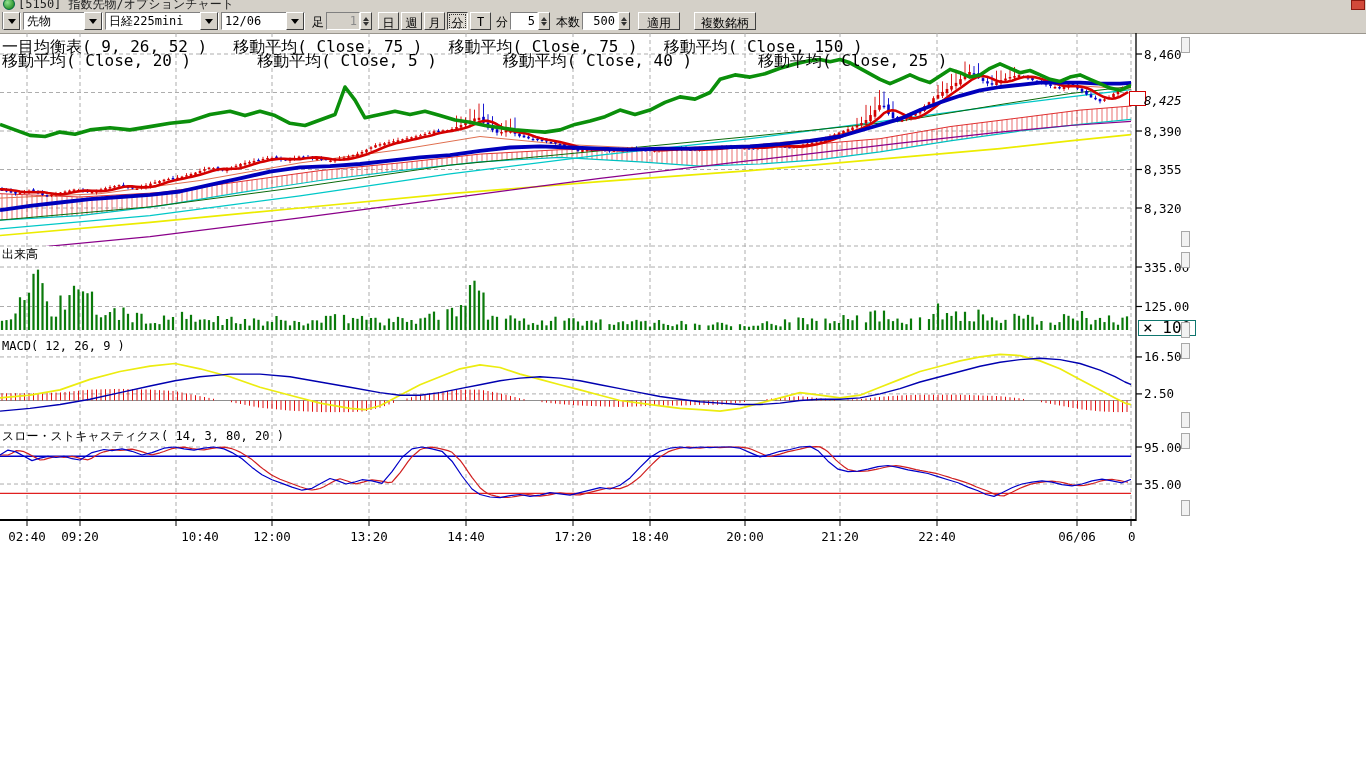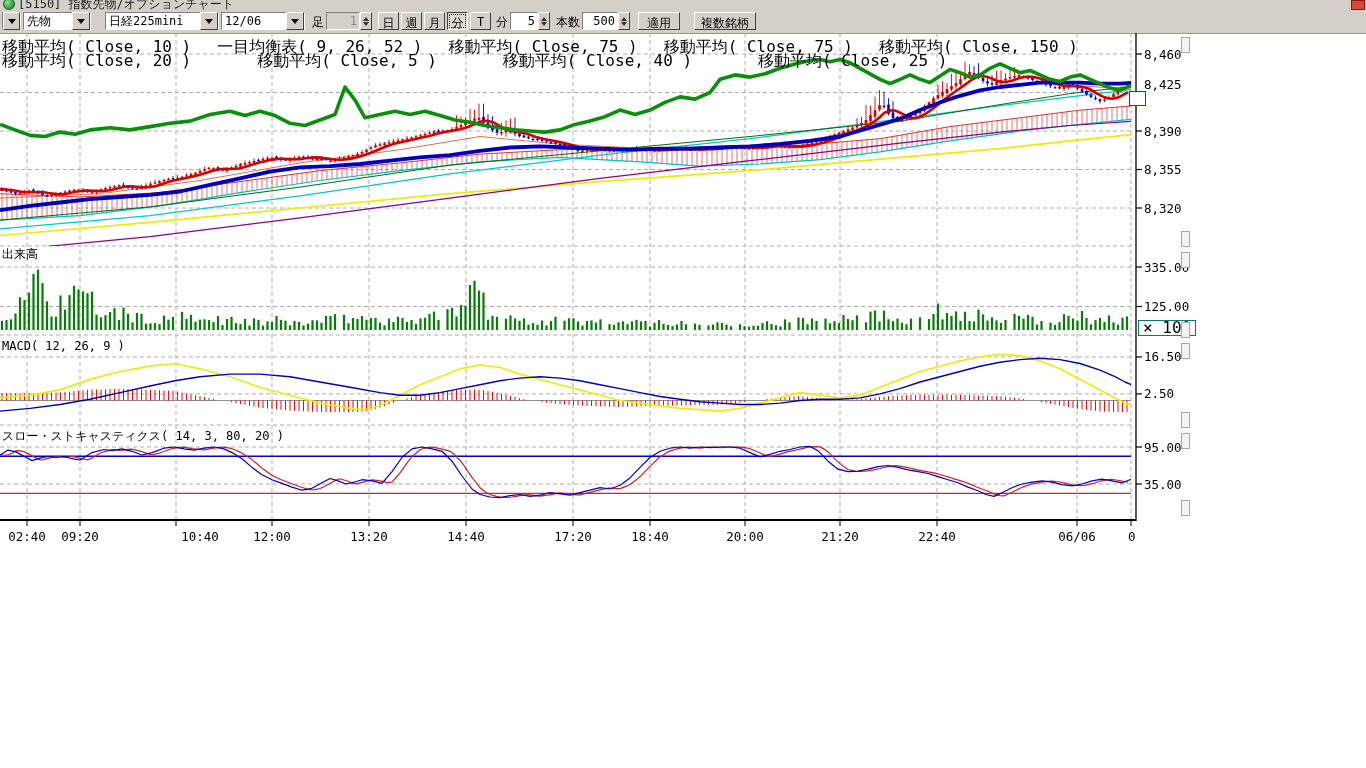--- a/index.html
+++ b/index.html
@@ -54,21 +54,21 @@
     <span class="ttext">[5150] 指数先物/オプションチャート</span>
   </div>
   <div id="close-frag"></div>
 
   <div id="toolbar">
     <div class="tb combo" style="left:2px;width:19px;">
       <span class="cbtn">
           <span class="arrow-dn"></span>
         </span>
     </div>
-    <div class="tb combo" style="left:23px;width:68px;">
+    <div class="tb combo" style="left:23px;width:80px;">
       <span class="cval">先物</span>
       <span class="cbtn">
           <span class="arrow-dn"></span>
         </span>
     </div>
     <div class="tb combo" style="left:105px;width:114px;">
       <span class="cval">日経225mini</span>
       <span class="cbtn">
           <span class="arrow-dn"></span>
         </span>
@@ -1397,40 +1397,39 @@
         <line x1="1136" y1="267.02" x2="1142" y2="267.02" stroke="#000000" stroke-width="1.2"></line>
         <line x1="1136" y1="306.5" x2="1142" y2="306.5" stroke="#000000" stroke-width="1.2"></line>
         <line x1="1136" y1="356.94" x2="1142" y2="356.94" stroke="#000000" stroke-width="1.2"></line>
         <line x1="1136" y1="393.9" x2="1142" y2="393.9" stroke="#000000" stroke-width="1.2"></line>
         <line x1="1136" y1="447" x2="1142" y2="447" stroke="#000000" stroke-width="1.2"></line>
         <line x1="1136" y1="484.02" x2="1142" y2="484.02" stroke="#000000" stroke-width="1.2"></line>
       </g>
     </svg>
 
   <div class="info-row" style="top:37px;" id="info1">
-      <span class="">移動平均( Close, 10 )</span>
       <span class="">一目均衡表( 9, 26, 52 )</span>
       <span class="">移動平均( Close, 75 )</span>
       <span class="">移動平均( Close, 75 )</span>
       <span class="">移動平均( Close, 150 )</span>
     </div>
   <div class="info-row" style="top:51px;gap:40px;" id="info2">
       <span class="">移動平均( Close, 20 )</span>
       <span class="">移動平均( Close, 5 )</span>
       <span class="">移動平均( Close, 40 )</span>
       <span class="">移動平均( Close, 25 )</span>
     </div>
   <div class="ov" style="left:2px;top:248px;">出来高</div>
   <div class="ov" style="left:2px;top:340px;">MACD( 12, 26, 9 )</div>
   <div class="ov" style="left:2px;top:430px;">スロー・ストキャスティクス( 14, 3, 80, 20 )</div>
   <div id="mult-box" style="left:1138px;top:320px;">× 100</div>
   <div id="price-mark" style="left:1129px;top:91px;width:15px;height:13px;"></div>
   <div id="axis-labels">
       <span class="axis-lab" style="left: 1144px; top: 46.5px;">8,460</span>
-      <span class="axis-lab" style="left: 1144px; top: 77px;">8,425</span>
+      <span class="axis-lab" style="left: 1144px; top: 93px; font-style: italic;">8,425</span>
       <span class="axis-lab" style="left: 1144px; top: 123.5px;">8,390</span>
       <span class="axis-lab" style="left: 1144px; top: 162px;">8,355</span>
       <span class="axis-lab" style="left: 1144px; top: 200.5px;">8,320</span>
       <span class="axis-lab" style="left: 1144px; top: 259.52px;">335.00</span>
       <span class="axis-lab" style="left: 1144px; top: 299px;">125.00</span>
       <span class="axis-lab" style="left: 1144px; top: 349.44px;">16.50</span>
       <span class="axis-lab" style="left: 1144px; top: 386.4px;">2.50</span>
       <span class="axis-lab" style="left: 1144px; top: 439.5px;">95.00</span>
       <span class="axis-lab" style="left: 1144px; top: 476.52px;">35.00</span>
     </div>

